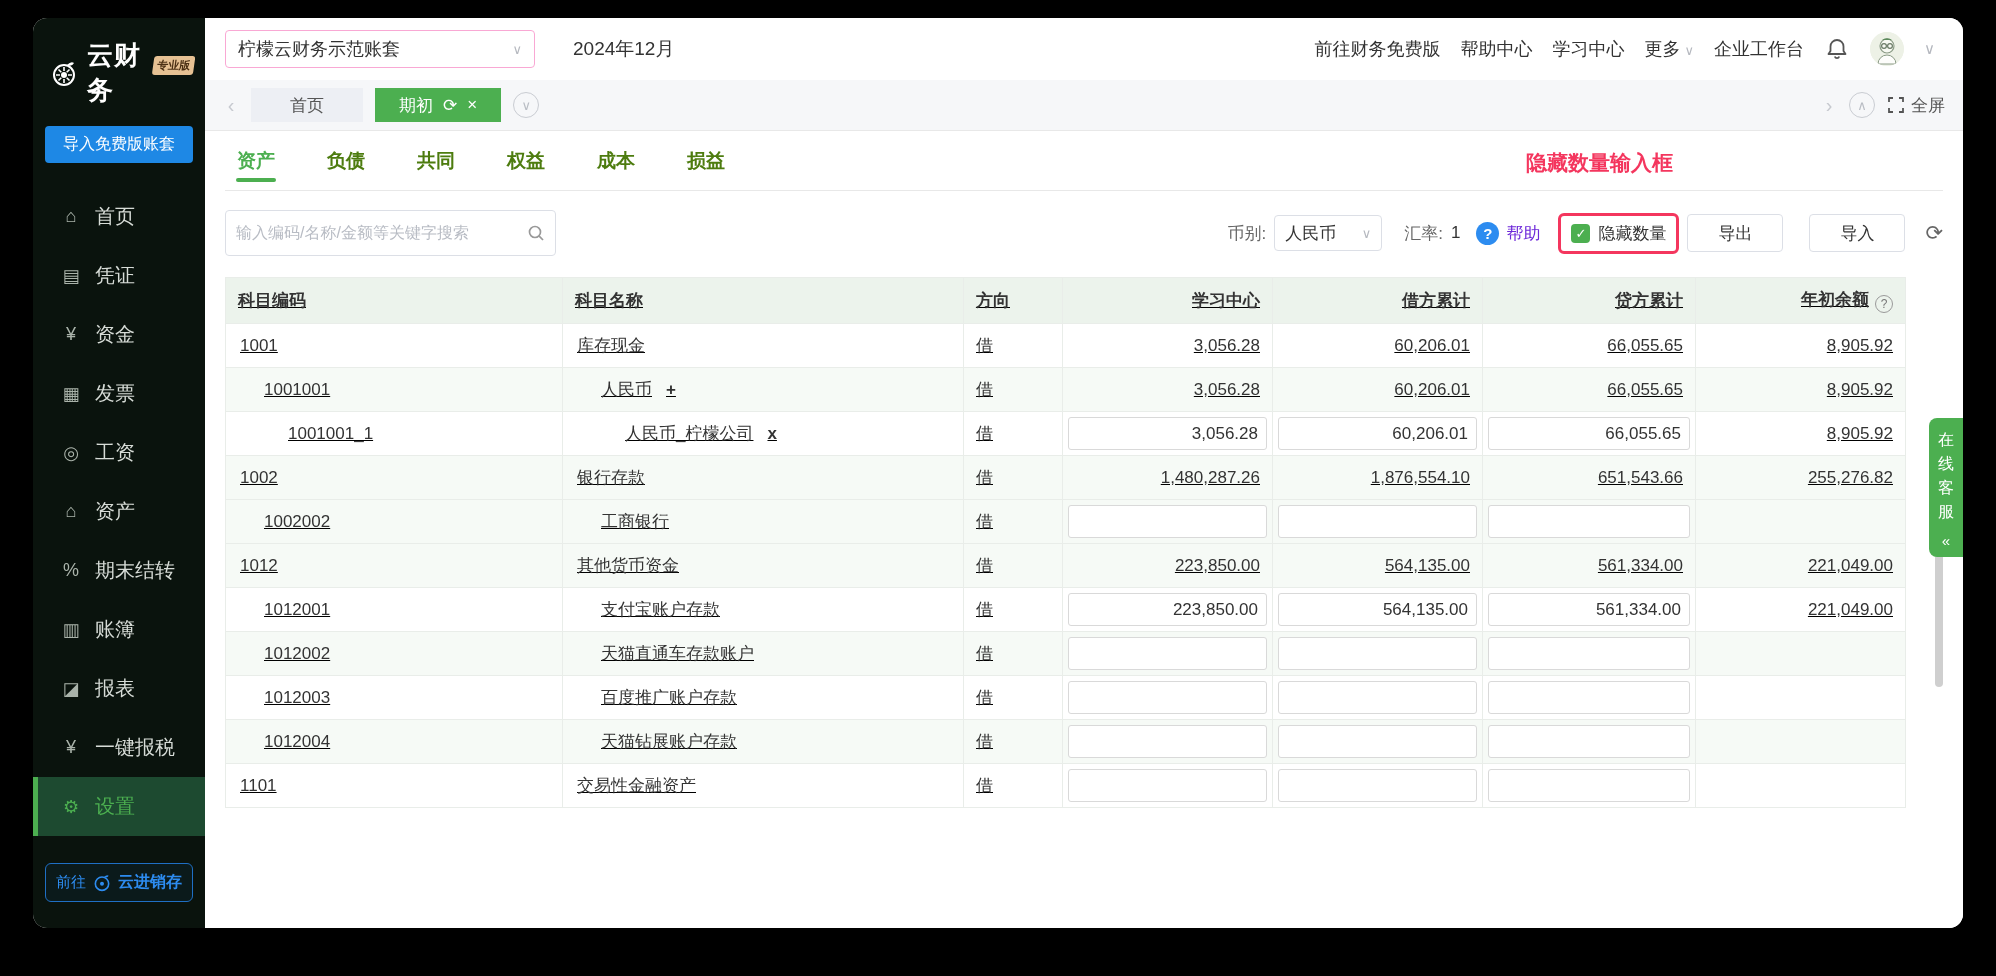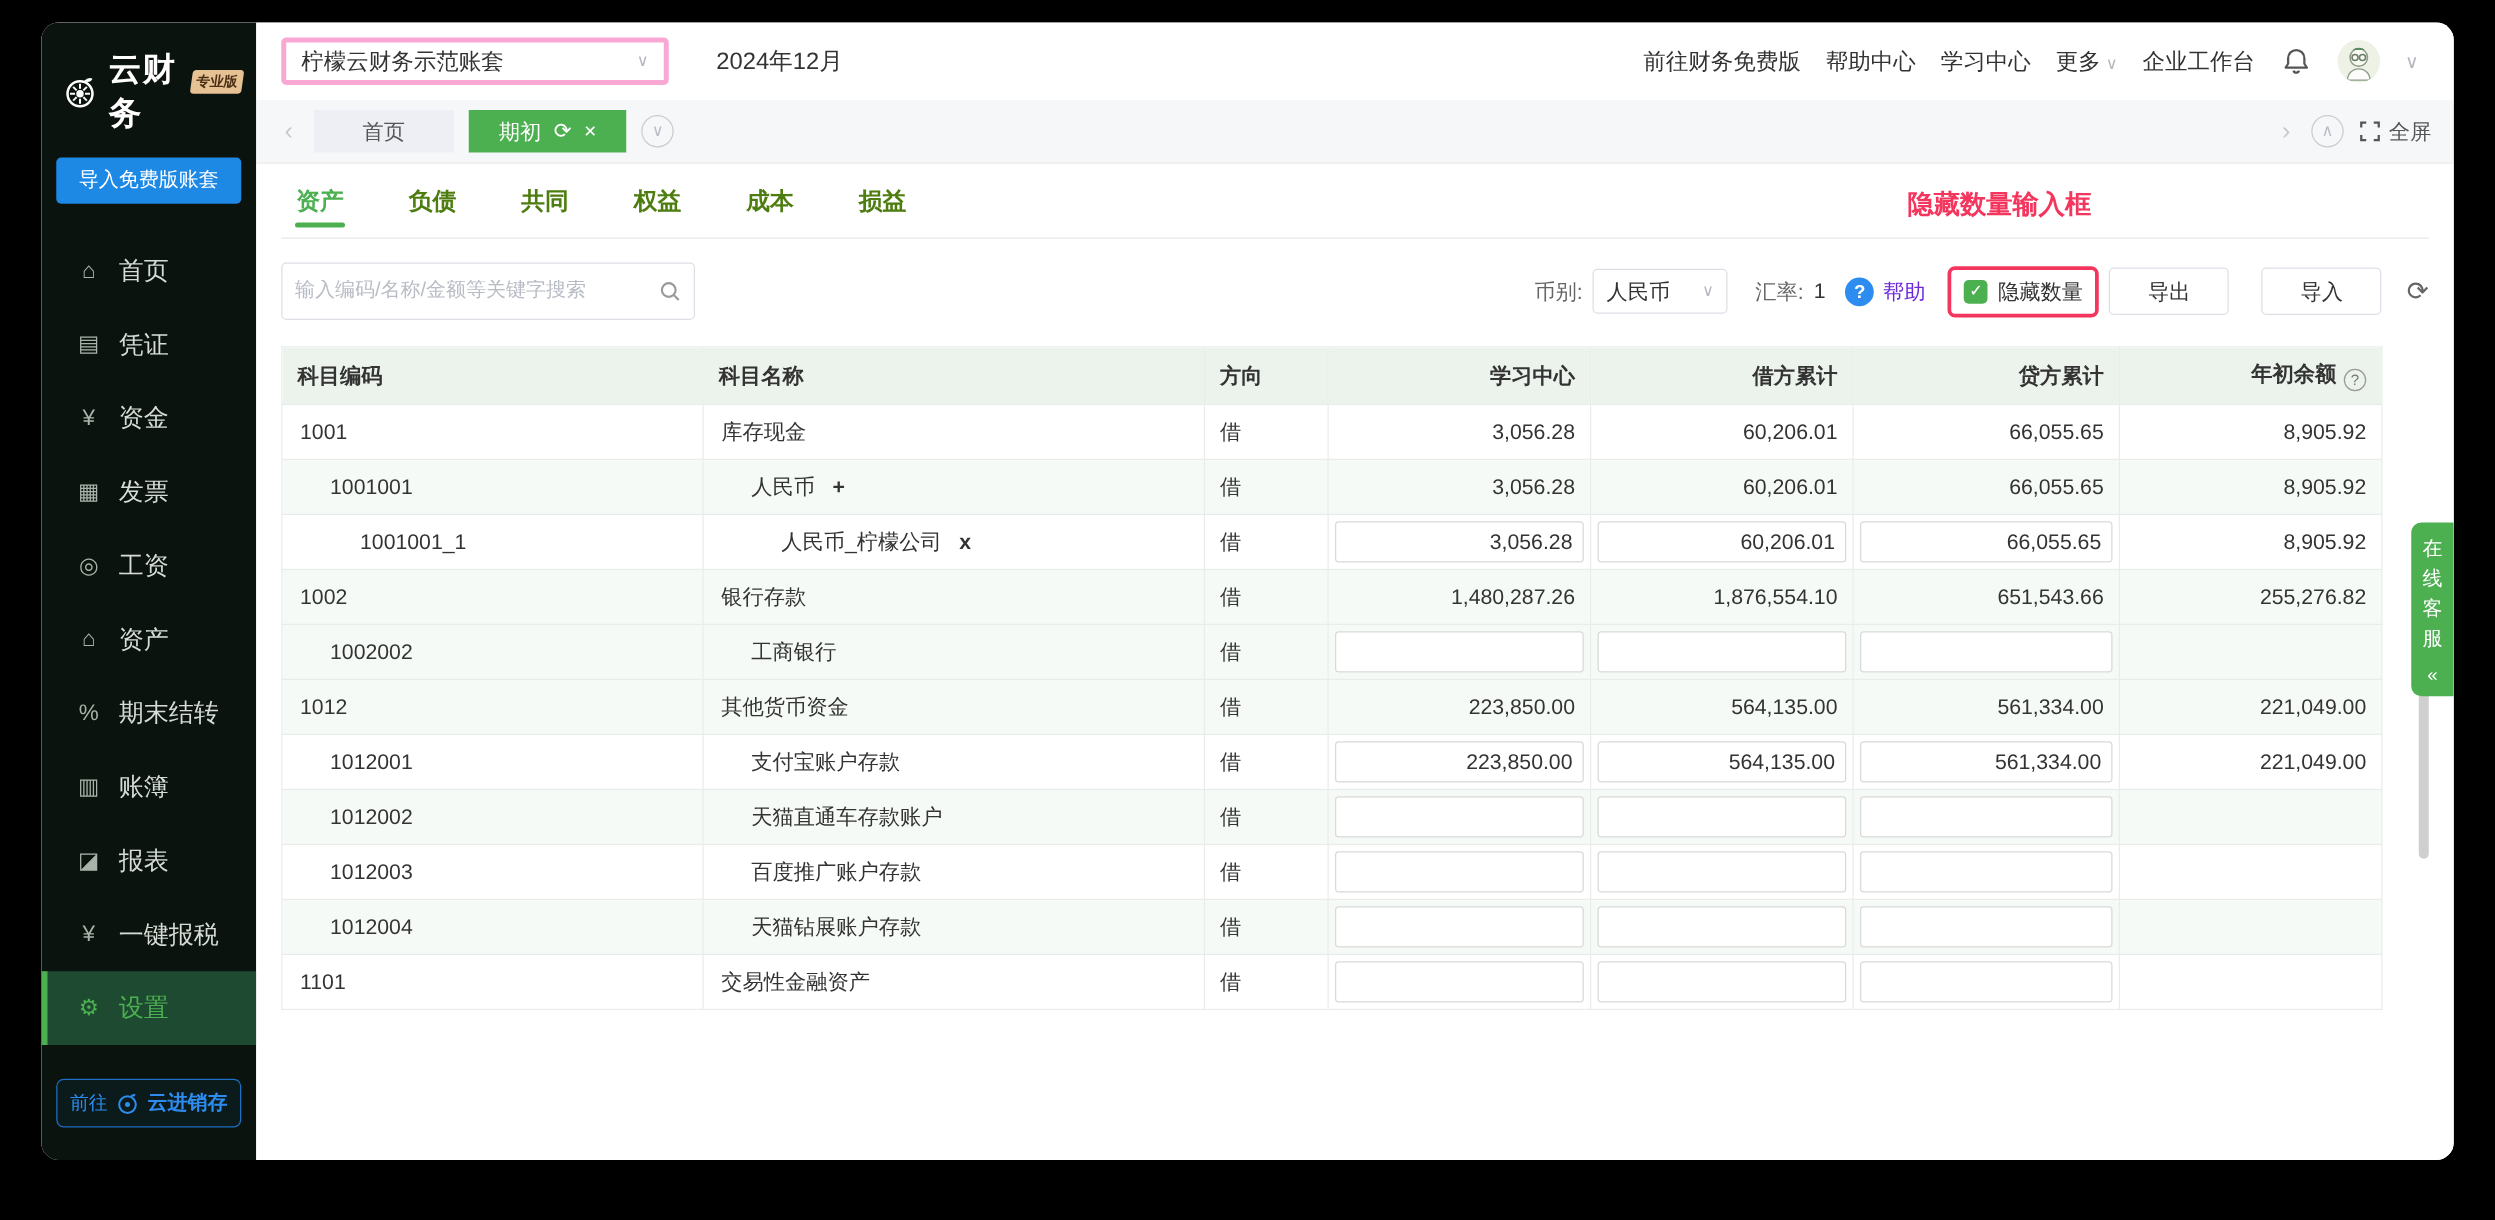--- a/index.html
+++ b/index.html
@@ -19,21 +19,21 @@
   .menu-item.active { background:#1d4a30; color:#4caf50; }
   .menu-item.active .mi-icon { color:#4caf50; }
   .menu-item.active::before { content:""; position:absolute; left:0; top:0; bottom:0; width:5px; background:#4caf50; }
   .goto-btn { margin:14px 12px 26px 12px; background:rgba(30,110,200,0.08); border:1px solid #1f6fc4; border-radius:6px; color:#2d8cf0; font-size:16px; font-weight:bold; padding:8px 0; display:flex; align-items:center; justify-content:center; gap:6px; cursor:pointer; font-family:inherit; }
   .goto-prefix { font-weight:normal; font-size:15px; }
 
   
   .main-col { flex:1; display:flex; flex-direction:column; min-width:0; position:relative; }
 
   .app-header { height:62px; background:#fff; display:flex; align-items:center; padding:0 28px 0 20px; gap:20px; flex-shrink:0; }
-  .account-select { width:310px; height:38px; border:4px solid #f9a8d4; border-radius:4px; display:flex; align-items:center; justify-content:space-between; padding:0 12px; font-size:18px; color:#333; cursor:pointer; }
+  .account-select { width:310px; height:38px; border:1px solid #f9a8d4; border-radius:4px; display:flex; align-items:center; justify-content:space-between; padding:0 12px; font-size:18px; color:#333; cursor:pointer; }
   .chev { color:#b5b8bf; font-size:13px; }
   .period { font-size:19px; color:#333; margin-left:18px; }
   .hdr-spacer { flex:1; }
   .hdr-link { font-size:18px; color:#333; cursor:pointer; white-space:nowrap; }
   .hdr-link .chev { margin-left:4px; }
   .bell { width:26px; height:26px; cursor:pointer; }
   .avatar { width:34px; height:34px; border-radius:50%; background:#eef2e8; display:flex; align-items:center; justify-content:center; overflow:hidden; cursor:pointer; }
 
   
   .tab-strip { height:51px; background:#f6f7f9; border-bottom:1px solid #e8e8e8; display:flex; align-items:center; padding:0 18px; gap:12px; flex-shrink:0; }
@@ -65,21 +65,21 @@
   .help-lbl { font-size:17px; color:#6d28d9; cursor:pointer; margin-right:18px; }
   .hideqty-box { border:3px solid #f4365e; border-radius:6px; display:flex; align-items:center; gap:8px; padding:6px 10px; margin-right:8px; }
   .checkbox { width:19px; height:19px; border-radius:4px; background:#4caf50; color:#fff; font-size:13px; display:flex; align-items:center; justify-content:center; cursor:pointer; }
   .hideqty-lbl { font-size:17px; color:#333; white-space:nowrap; cursor:pointer; }
   .tb-btn { width:96px; height:38px; background:#fff; border:1px solid #dcdfe6; border-radius:4px; font-size:17px; color:#333; cursor:pointer; font-family:inherit; }
   .tb-btn + .tb-btn { margin-left:26px; }
   .refresh-ic { font-size:21px; color:#666; margin-left:20px; cursor:pointer; }
 
   
   .tbl-wrap { margin-top:22px; position:relative; }
-  table.grid { border-collapse:collapse; width:1680px; table-layout:fixed; }
+  table.grid { border-collapse:collapse; width:1680px; table-layout:fixed;text-decoration:underline; }
   table.grid th, table.grid td { border:1px solid #e9ede9; font-size:17px; color:#333; overflow:hidden; white-space:nowrap; }
   table.grid th { background:#ecf3ec; height:46px; font-weight:bold; text-align:left; padding:0 12px; }
   table.grid th.num, table.grid td.num { text-align:right; padding-right:12px; }
   table.grid td { height:44px; padding:0 12px; background:#fff; }
   tr.stripe td { background:#f6faf6; }
   .qmark { display:inline-flex; width:18px; height:18px; border:1px solid #9a9a9a; border-radius:50%; color:#777; font-size:12px; align-items:center; justify-content:center; font-weight:normal; margin-left:6px; vertical-align:-3px; }
   .cell-input { width:100%; height:33px; border:1px solid #d9d9d9; border-radius:3px; text-align:right; font-size:17px; color:#333; padding:0 8px; font-family:inherit; background:#fff; outline:none; }
   .name-suffix { margin-left:14px; font-weight:bold; color:#333; }
   .scroll-thumb { position:absolute; right:0px; top:160px; width:8px; height:250px; background:#cfcfcf; border-radius:4px; }
 

